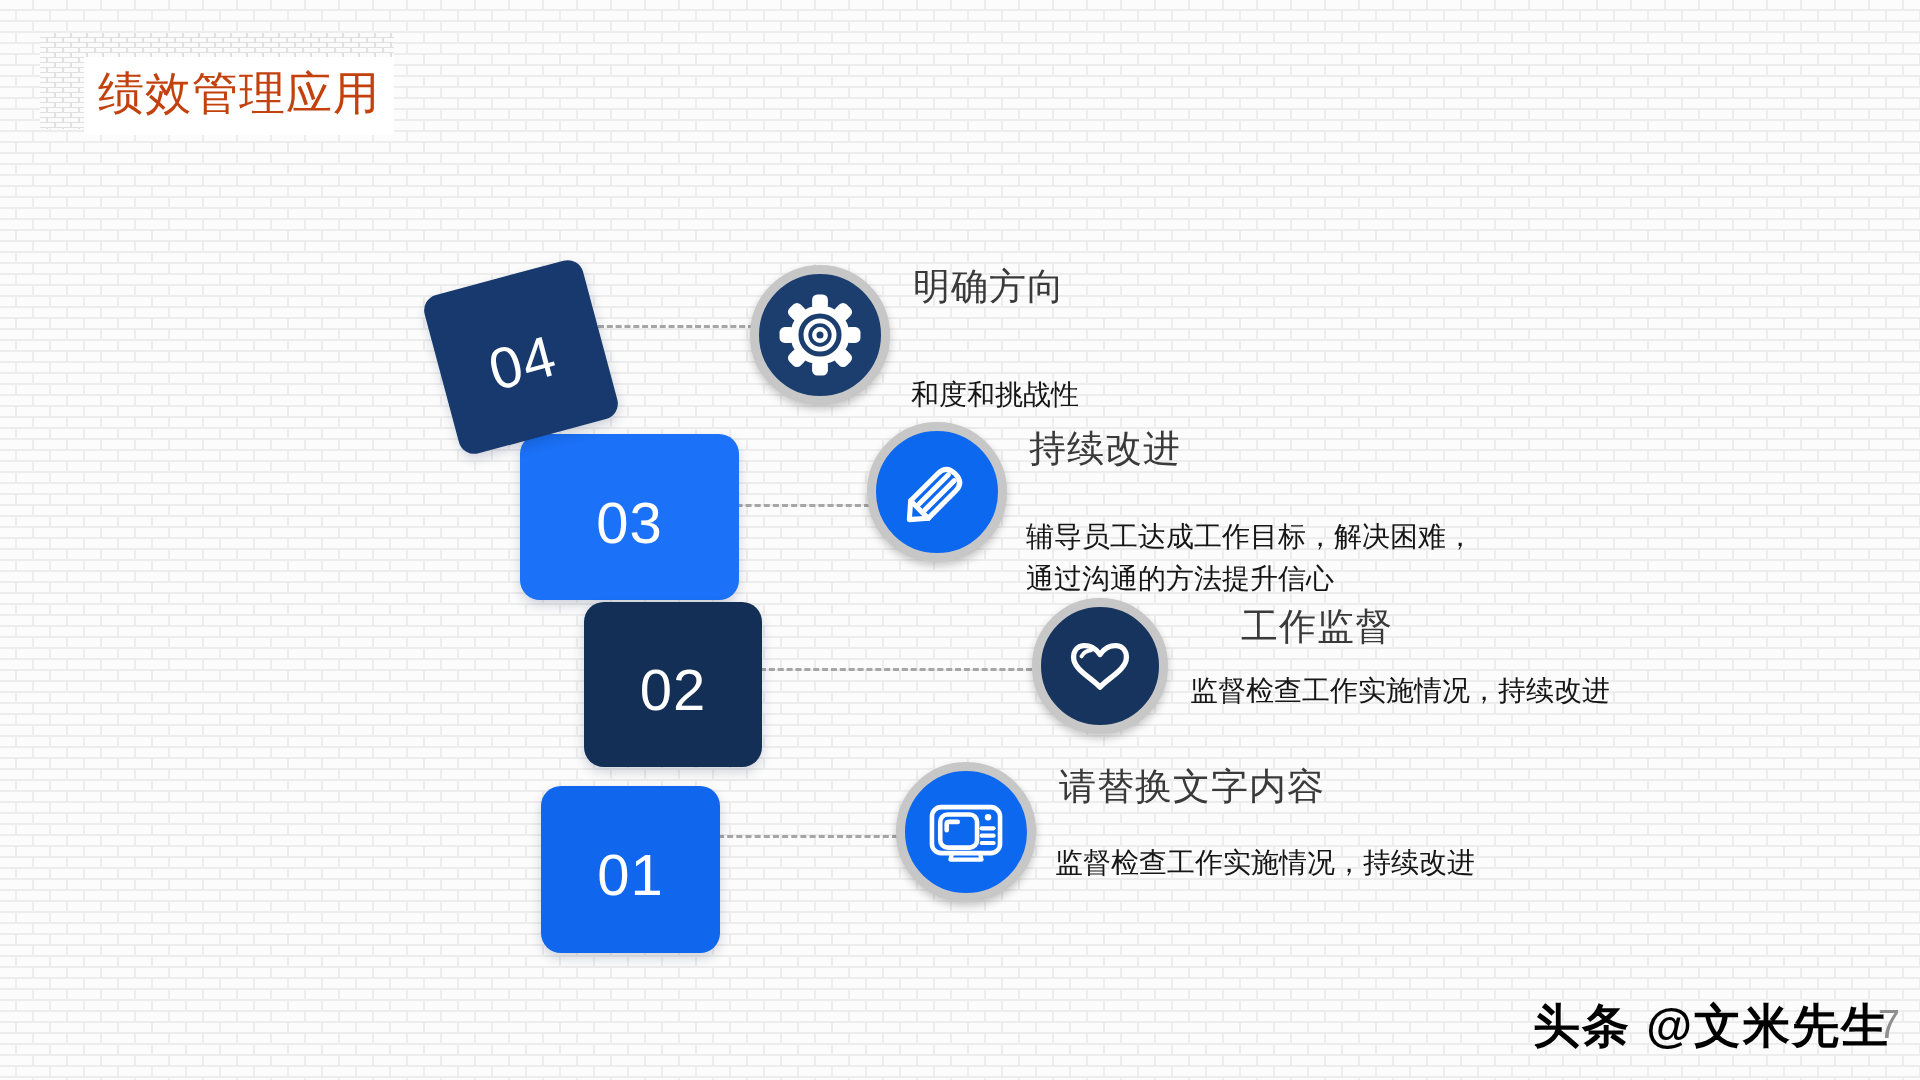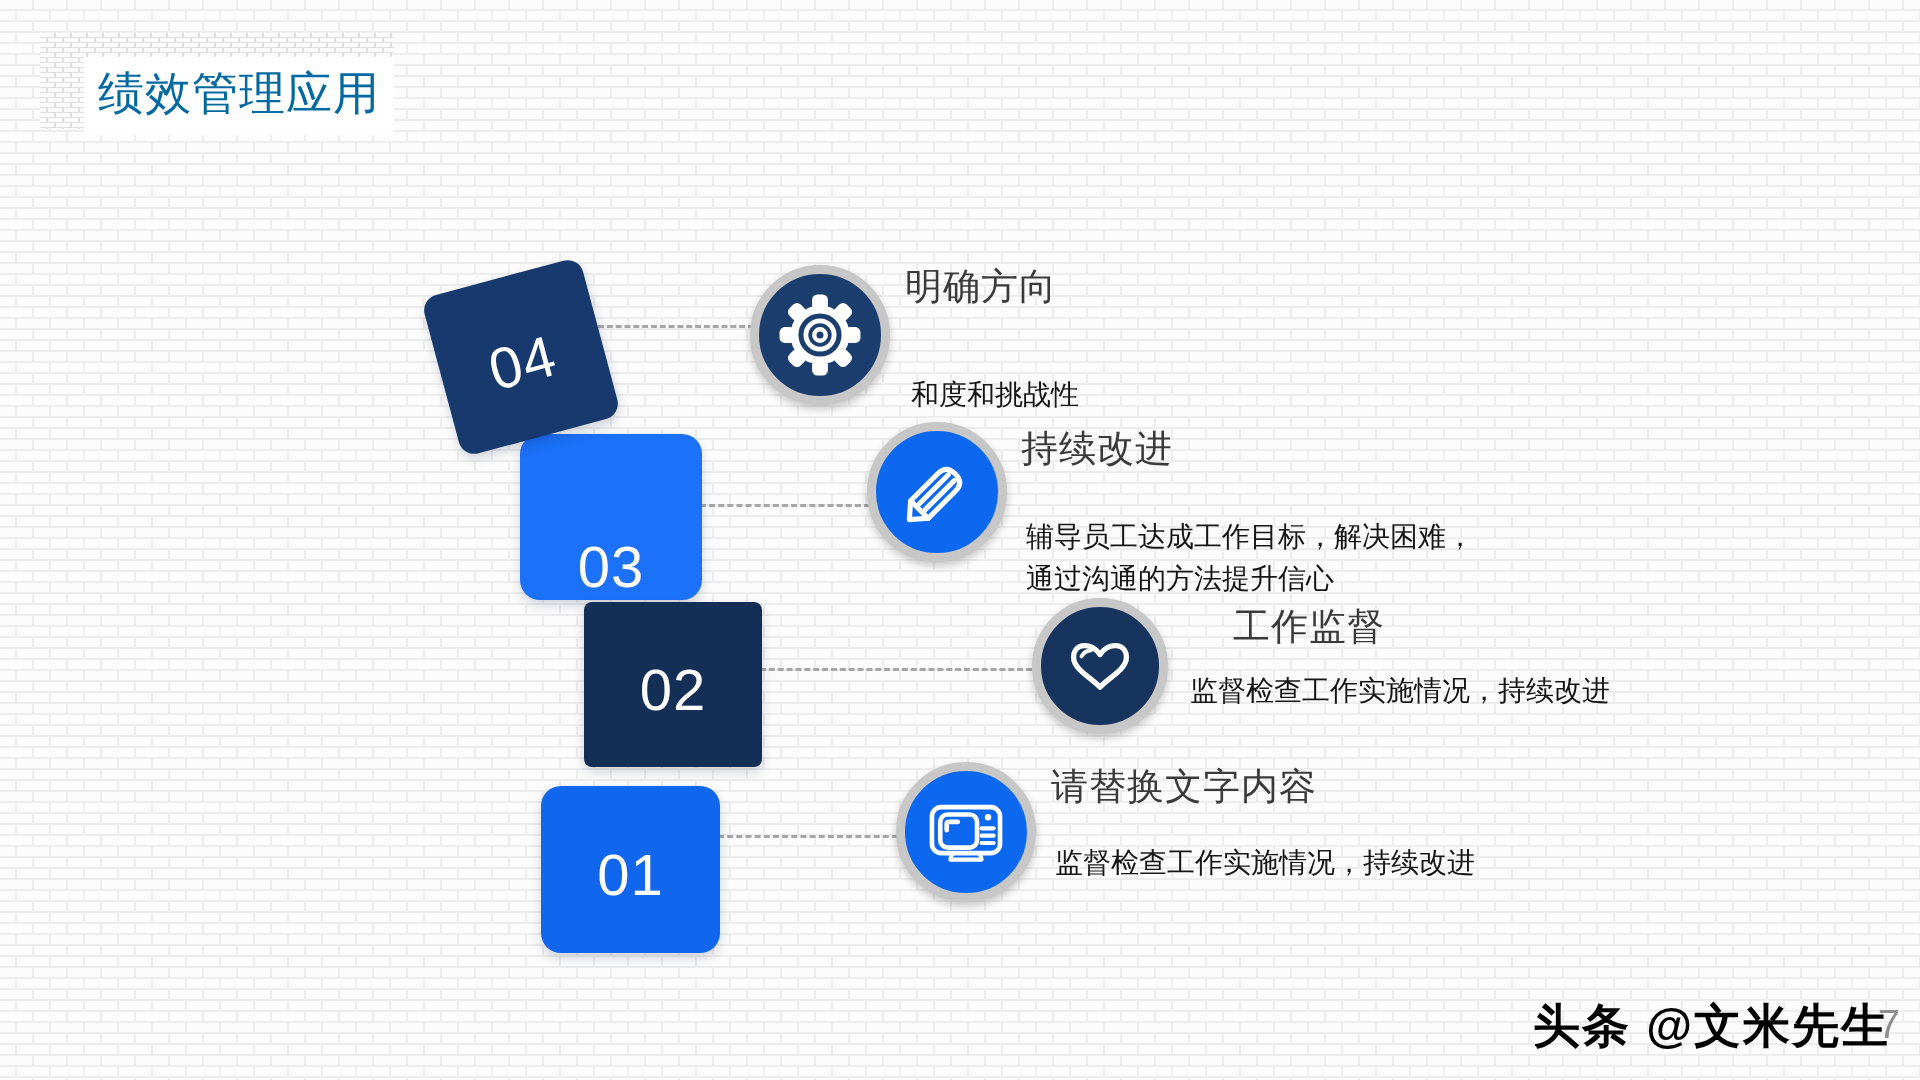--- a/index.html
+++ b/index.html
@@ -23,59 +23,59 @@
     background-color:#e0e0e0;
     background-image:
       conic-gradient(at 14px 4px, #0000 75%, #fbfbfb 0),
       conic-gradient(at 14px 4px, #0000 75%, #fbfbfb 0);
     background-size:16px 10px;
     background-position:0 0, 8px 5px;
   }
   .page-title{
     position:absolute; left:84px; top:57px; z-index:2;
     background:#fff; padding:6px 14px 10px;
-    font-size:46px; font-weight:500; letter-spacing:1px; color:#0369a1;
+    font-size:46px; font-weight:500; letter-spacing:1px; color:#c2410c;
     white-space:nowrap;
   }
 
   
   .connector{ position:absolute; height:0; border-top:3px dashed #a6a6a6; z-index:1; }
   .c1{ left:598px; top:325px; width:156px; }
   .c2{ left:700px; top:504px; width:170px; }
   .c3{ left:760px; top:668px; width:272px; }
   .c4{ left:718px; top:835px; width:180px; }
 
   
   .square{
     position:absolute; display:flex; align-items:center; justify-content:center;
     box-shadow:0 5px 12px rgba(10,30,70,.18);
   }
   .sq4{ left:439px; top:275px; width:164px; height:164px; border-radius:16px; transform:rotate(-15deg); z-index:5; }
-  .sq3{ left:520px; top:434px; width:182px; height:166px; border-radius:20px; z-index:3;align-items:flex-end; }
-  .sq2{ left:584px; top:602px; width:178px; height:165px; border-radius:8px; z-index:4; }
+  .sq3{ left:520px; top:434px; width:219px; height:166px; border-radius:20px; z-index:3; }
+  .sq2{ left:584px; top:602px; width:178px; height:165px; border-radius:20px; z-index:4; }
   .sq1{ left:541px; top:770px; width:179px; height:167px; border-radius:20px; z-index:3;margin-top:16px; }
   .num{ color:#fff; font-size:58px; font-weight:400; letter-spacing:1px; padding-top:10px; }
 
   
   .badge{
     position:absolute; border-radius:50%;
     border:9px solid #c7c7c7;
     display:flex; align-items:center; justify-content:center;
     box-shadow:0 4px 9px rgba(0,0,0,.22);
     z-index:6;
   }
   .b1{ left:750px; top:265px; width:140px; height:140px; }
   .b2{ left:867px; top:422px; width:140px; height:140px; }
   .b3{ left:1032px; top:598px; width:136px; height:136px; }
   .b4{ left:896px; top:762px; width:140px; height:140px; }
   .badge svg{ display:block; }
 
   
   .txt{ position:absolute; z-index:2; }
-  .heading{ font-size:37px; color:#3a3a3a; letter-spacing:1px; white-space:nowrap; }
+  .heading{ font-size:37px; color:#3a3a3a; letter-spacing:1px; white-space:nowrap;margin-left:8px; }
   .desc{ font-size:28px; line-height:42px; color:#161616; white-space:nowrap; }
   .t1 .heading{ position:absolute; left:905px; top:262px; }
   .t1 .desc   { position:absolute; left:911px; top:332px; }
   .t2 .heading{ position:absolute; left:1021px; top:424px; }
   .t2 .desc   { position:absolute; left:1026px; top:516px; }
   .t3 .heading{ position:absolute; left:1233px; top:602px; }
   .t3 .desc   { position:absolute; left:1190px; top:670px; }
   .t4 .heading{ position:absolute; left:1051px; top:762px; }
   .t4 .desc   { position:absolute; left:1055px; top:842px; }
 

